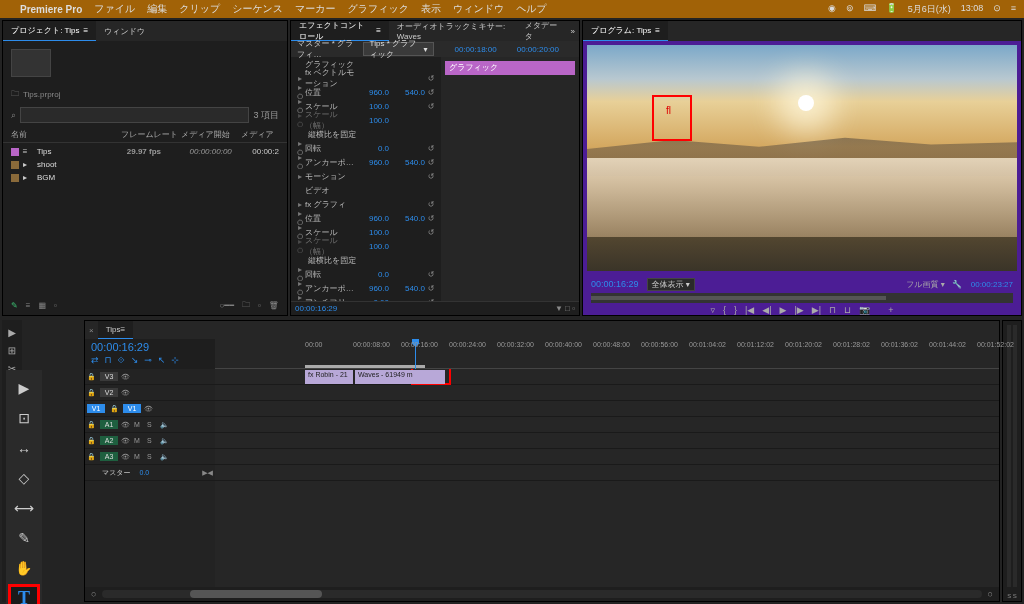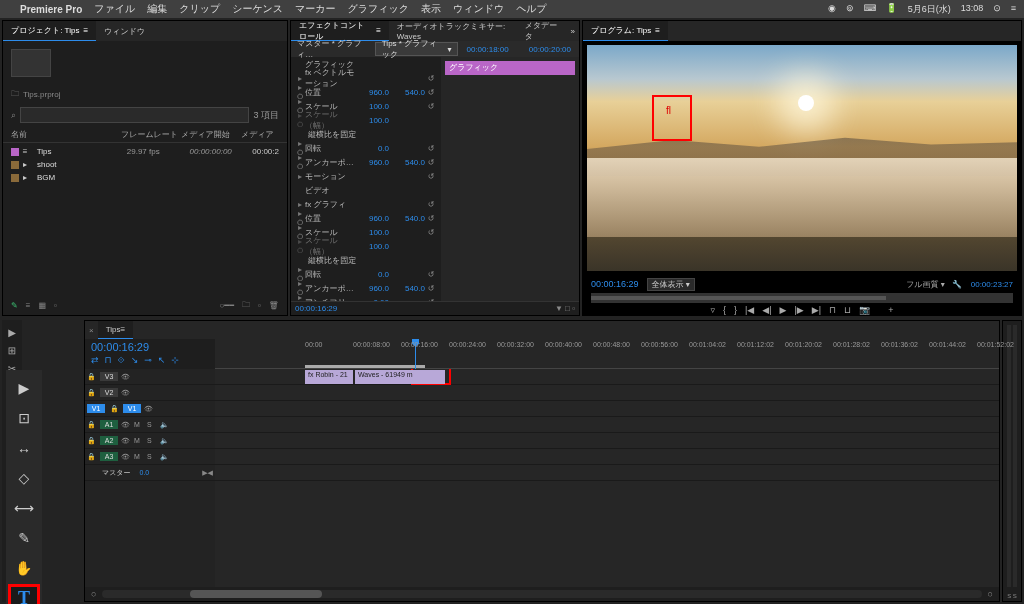--- a/index.html
+++ b/index.html
@@ -1,19 +1,19 @@
 <!DOCTYPE html>
 <html><head>
 <meta charset="utf-8">
 <style>
 * { margin: 0; padding: 0; box-sizing: border-box; font-family: -apple-system, "Hiragino Sans", sans-serif; }
 body { background: #1a1a1a; color: #ccc; font-size: 9px; width: 1024px; height: 604px; overflow: hidden; position: relative; }
 
 
-.menubar { height: 18px; background: #404040; display: flex; align-items: center; padding: 0 8px; color: #ddd; font-size: 10px; gap: 12px; }
+.menubar { height: 18px; background: #a16207; display: flex; align-items: center; padding: 0 8px; color: #ddd; font-size: 10px; gap: 12px; }
 .menubar .apple { font-size: 12px; }
 .menubar .right { margin-left: auto; display: flex; gap: 10px; font-size: 9px; }
 
 
 .app { display: flex; flex-direction: column; height: calc(100% - 18px); background: #232323; }
 
 
 .top-section { display: flex; height: 300px; gap: 2px; padding: 2px; }
 
 
@@ -29,47 +29,47 @@
 .search-input { flex: 1; background: #2a2a2a; border: 1px solid #444; height: 16px; color: #ccc; padding: 0 4px; font-size: 8px; }
 .bin-header { display: flex; padding: 2px 8px; font-size: 8px; color: #aaa; border-bottom: 1px solid #333; }
 .bin-header .col1 { width: 110px; }
 .bin-header .col2 { width: 60px; }
 .bin-header .col3 { width: 60px; }
 .bin-list { padding: 2px 0; }
 .bin-item { display: flex; padding: 2px 8px; font-size: 8px; align-items: center; gap: 4px; }
 .bin-item .swatch { width: 8px; height: 8px; }
 .bin-item .icon { width: 10px; font-size: 8px; }
 .bin-item .name { width: 88px; color: #ddd; }
-.bin-item .fr { width: 60px; color: #999; }
+.bin-item .fr { width: 60px; color: #999; font-weight: bold; }
 .bin-item .mb { width: 60px; color: #999; font-style: italic; }
 .panel-footer { margin-top: auto; height: 20px; display: flex; align-items: center; padding: 0 8px; gap: 8px; font-size: 8px; color: #888; }
 .panel-footer .pen { color: #3aba6f; }
 
 
 .effect-panel { width: 290px; background: #1e1e1e; border: 1px solid #000; display: flex; flex-direction: column; }
 .master-row { display: flex; height: 16px; font-size: 8px; align-items: center; background: #2a2a2a; }
 .master-row .lbl { padding: 0 6px; color: #ccc; }
 .master-row .btn { background: #3a3a3a; border: 1px solid #555; padding: 0 6px; height: 14px; display: flex; align-items: center; color: #ddd; }
-.master-row .tc-col { margin-left: auto; display: flex; gap: 20px; padding: 0 8px; color: #2d8ceb; }
+.master-row .tc-col { margin-left: auto; display: flex; gap: 20px; padding: 0 20px; color: #2d8ceb; }
 .effect-body { display: flex; flex: 1; overflow: hidden; }
 .effect-props { width: 150px; overflow-y: auto; font-size: 8px; }
 .effect-timeline { flex: 1; background: #262626; position: relative; }
 .effect-timeline .clip-bar { position: absolute; top: 4px; left: 4px; right: 4px; height: 14px; background: #b966c7; color: #fff; font-size: 8px; padding: 1px 4px; }
 .prop-row { display: flex; padding: 1px 4px; align-items: center; height: 14px; }
 .prop-row .ind { width: 10px; text-align: center; color: #777; }
 .prop-row .nm { flex: 1; color: #bbb; }
 .prop-row .v1 { width: 32px; color: #2d8ceb; text-align: right; }
 .prop-row .v2 { width: 32px; color: #2d8ceb; text-align: right; margin-left: 4px; }
 .prop-row .kf { width: 12px; text-align: center; color: #888; }
 .prop-row.section { color: #ddd; }
 .prop-row .cb { width: 8px; height: 8px; background: #2d8ceb; margin-right: 3px; }
 .effect-foot { height: 14px; display: flex; align-items: center; padding: 0 4px; font-size: 8px; color: #2d8ceb; border-top: 1px solid #333; }
 
 
-.program-panel { flex: 1; background: #000000; border: 1px solid #000; display: flex; flex-direction: column; }
+.program-panel { flex: 1; background: #4c1d95; border: 1px solid #000; display: flex; flex-direction: column; }
 .program-view { flex: 1; background: #000; margin: 4px; position: relative; overflow: hidden; }
 .sunset-img { width: 100%; height: 100%; background: linear-gradient(180deg, #7ba8c9 0%, #b8c8d0 15%, #e8d098 25%, #d4a860 45%, #9b7848 55%, #6b5838 70%, #3a3428 100%); position: relative; }
 .sun { position: absolute; top: 22%; left: 49%; width: 16px; height: 16px; background: #fff; border-radius: 50%; box-shadow: 0 0 30px 20px rgba(255,248,220,0.8); }
 .mountains { position: absolute; top: 38%; left: 0; right: 0; height: 20%; background: linear-gradient(180deg, rgba(80,70,60,0.6), rgba(100,85,70,0.3)); clip-path: polygon(0 40%, 20% 20%, 40% 35%, 60% 15%, 80% 30%, 100% 25%, 100% 100%, 0 100%); }
 .fog { position: absolute; top: 50%; left: 0; right: 0; bottom: 15%; background: linear-gradient(180deg, rgba(235,220,195,0.9), rgba(200,170,130,0.6)); }
 .red-box-prog { position: absolute; top: 50px; left: 65px; width: 40px; height: 46px; border: 2px solid #ff0000; }
 .red-box-prog::after { content: "fl"; position: absolute; top: 8px; left: 12px; color: #d00; font-size: 10px; }
 .prog-controls { height: 40px; padding: 2px 8px; }
 .prog-tc-row { display: flex; align-items: center; font-size: 8px; height: 14px; }
 .prog-tc-row .tc-left { color: #2d8ceb; font-size: 9px; }

